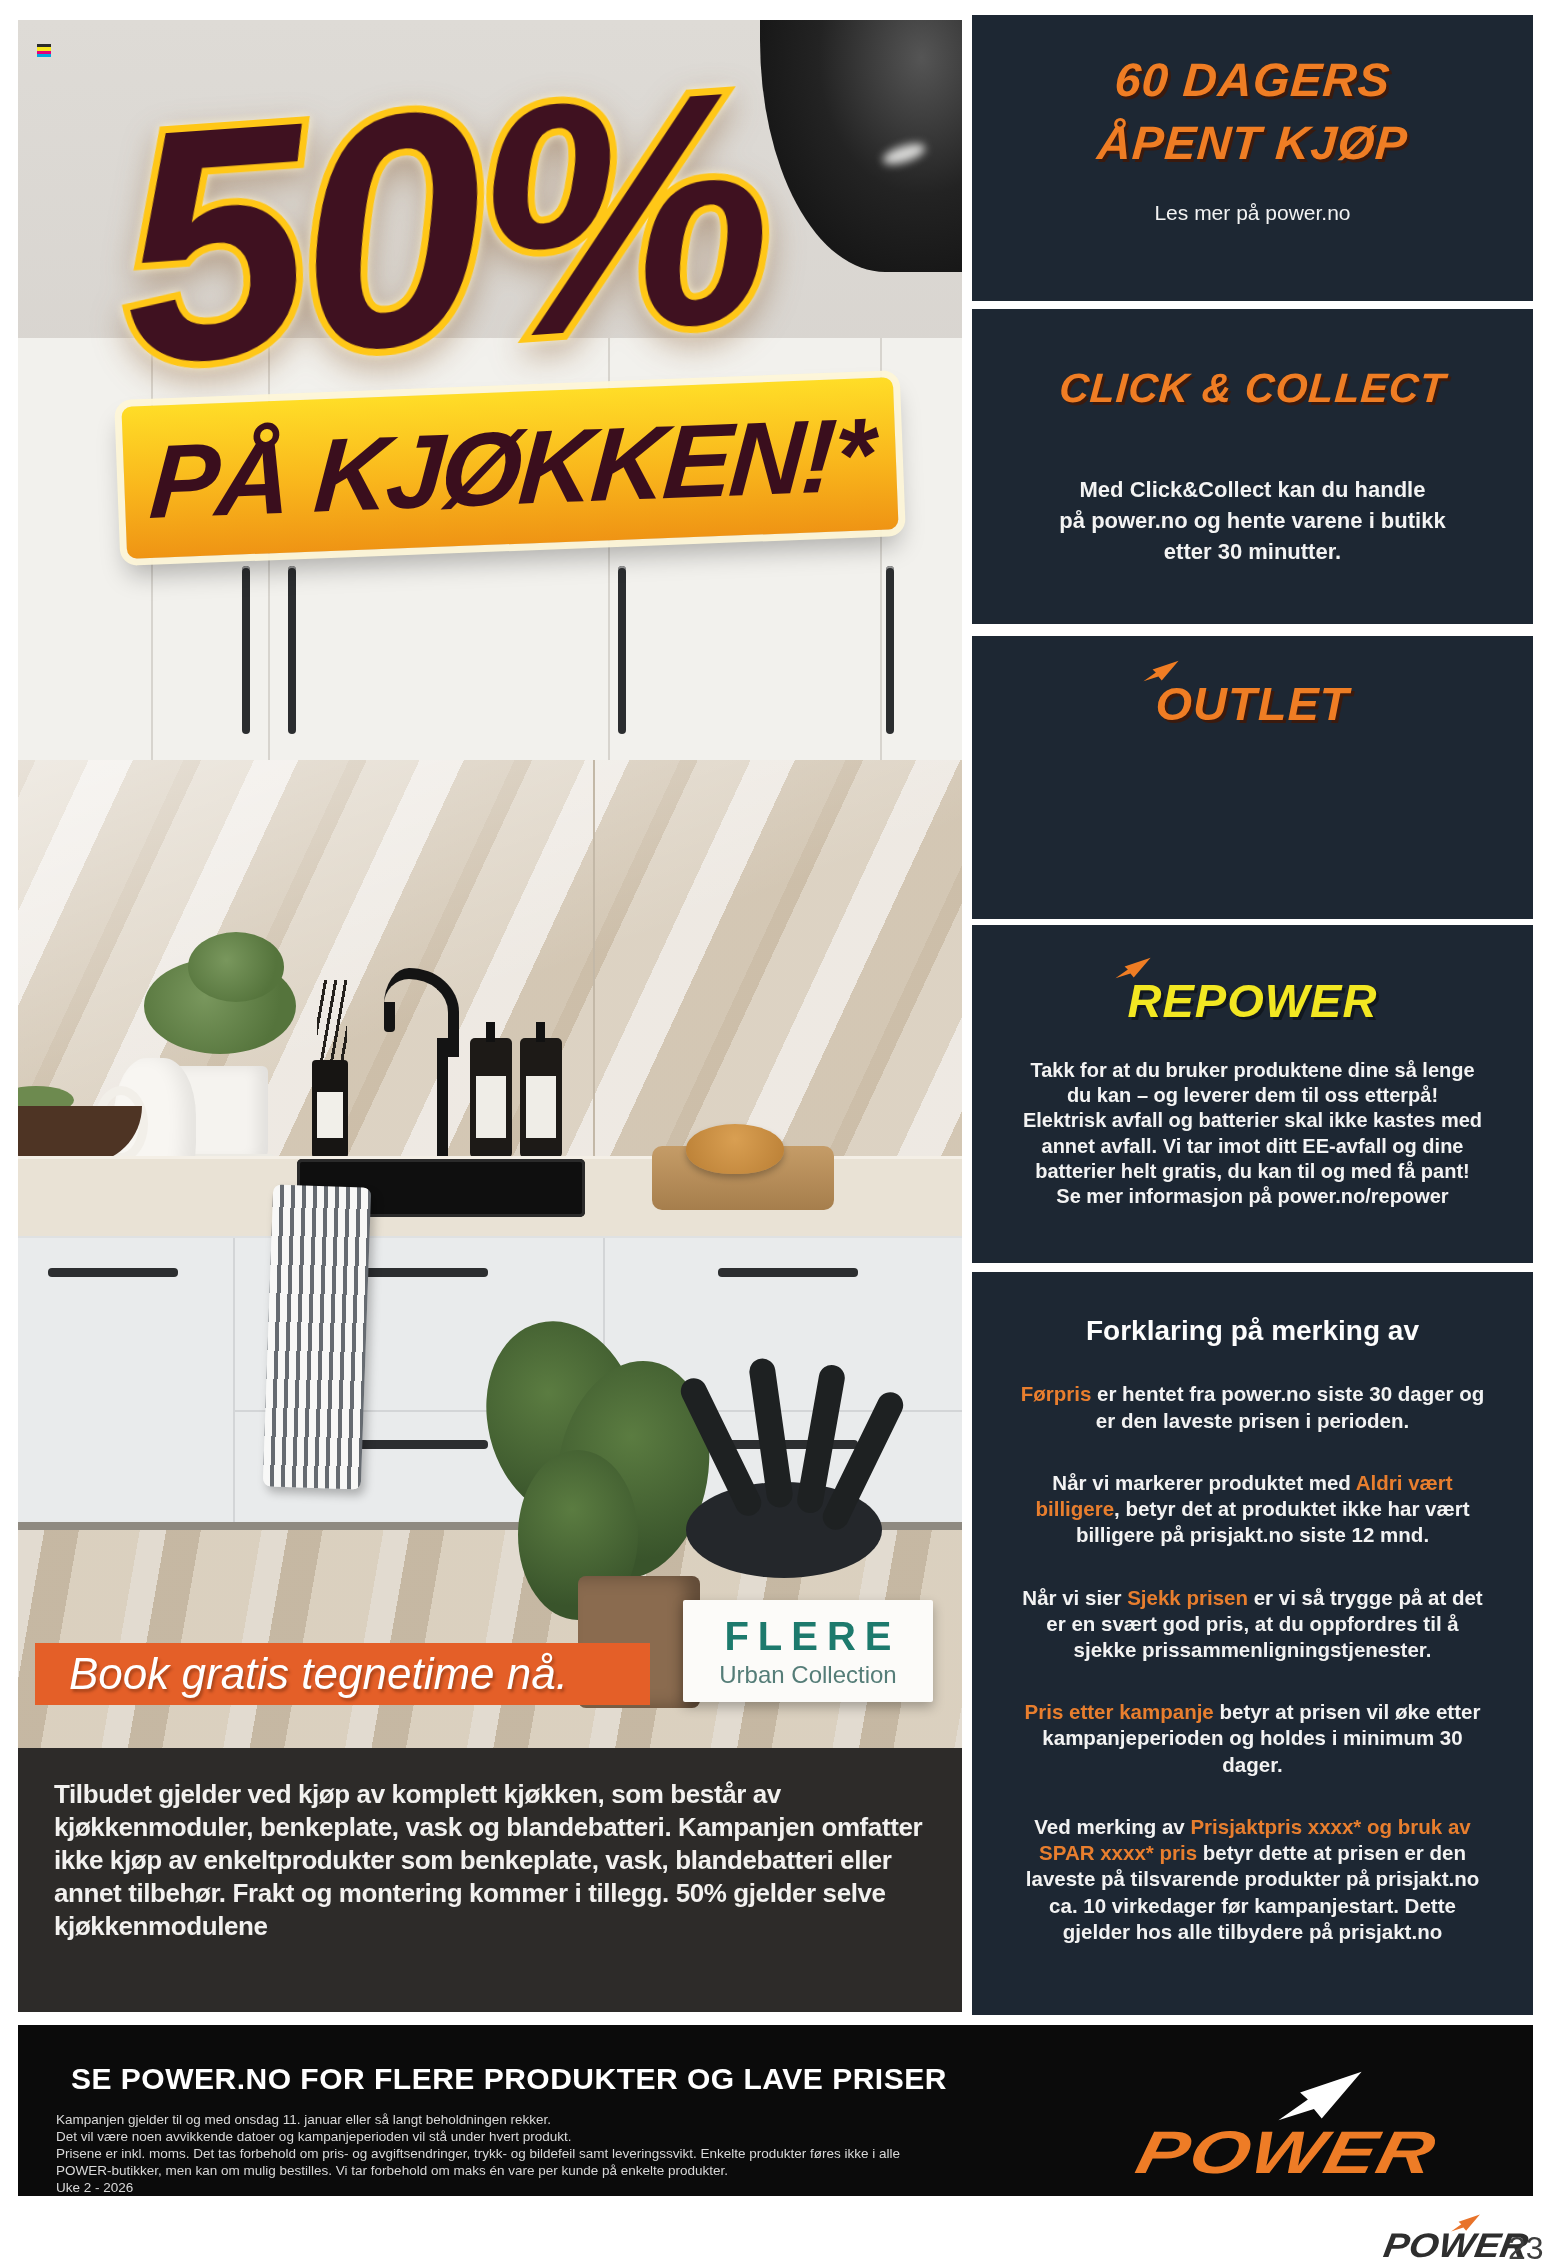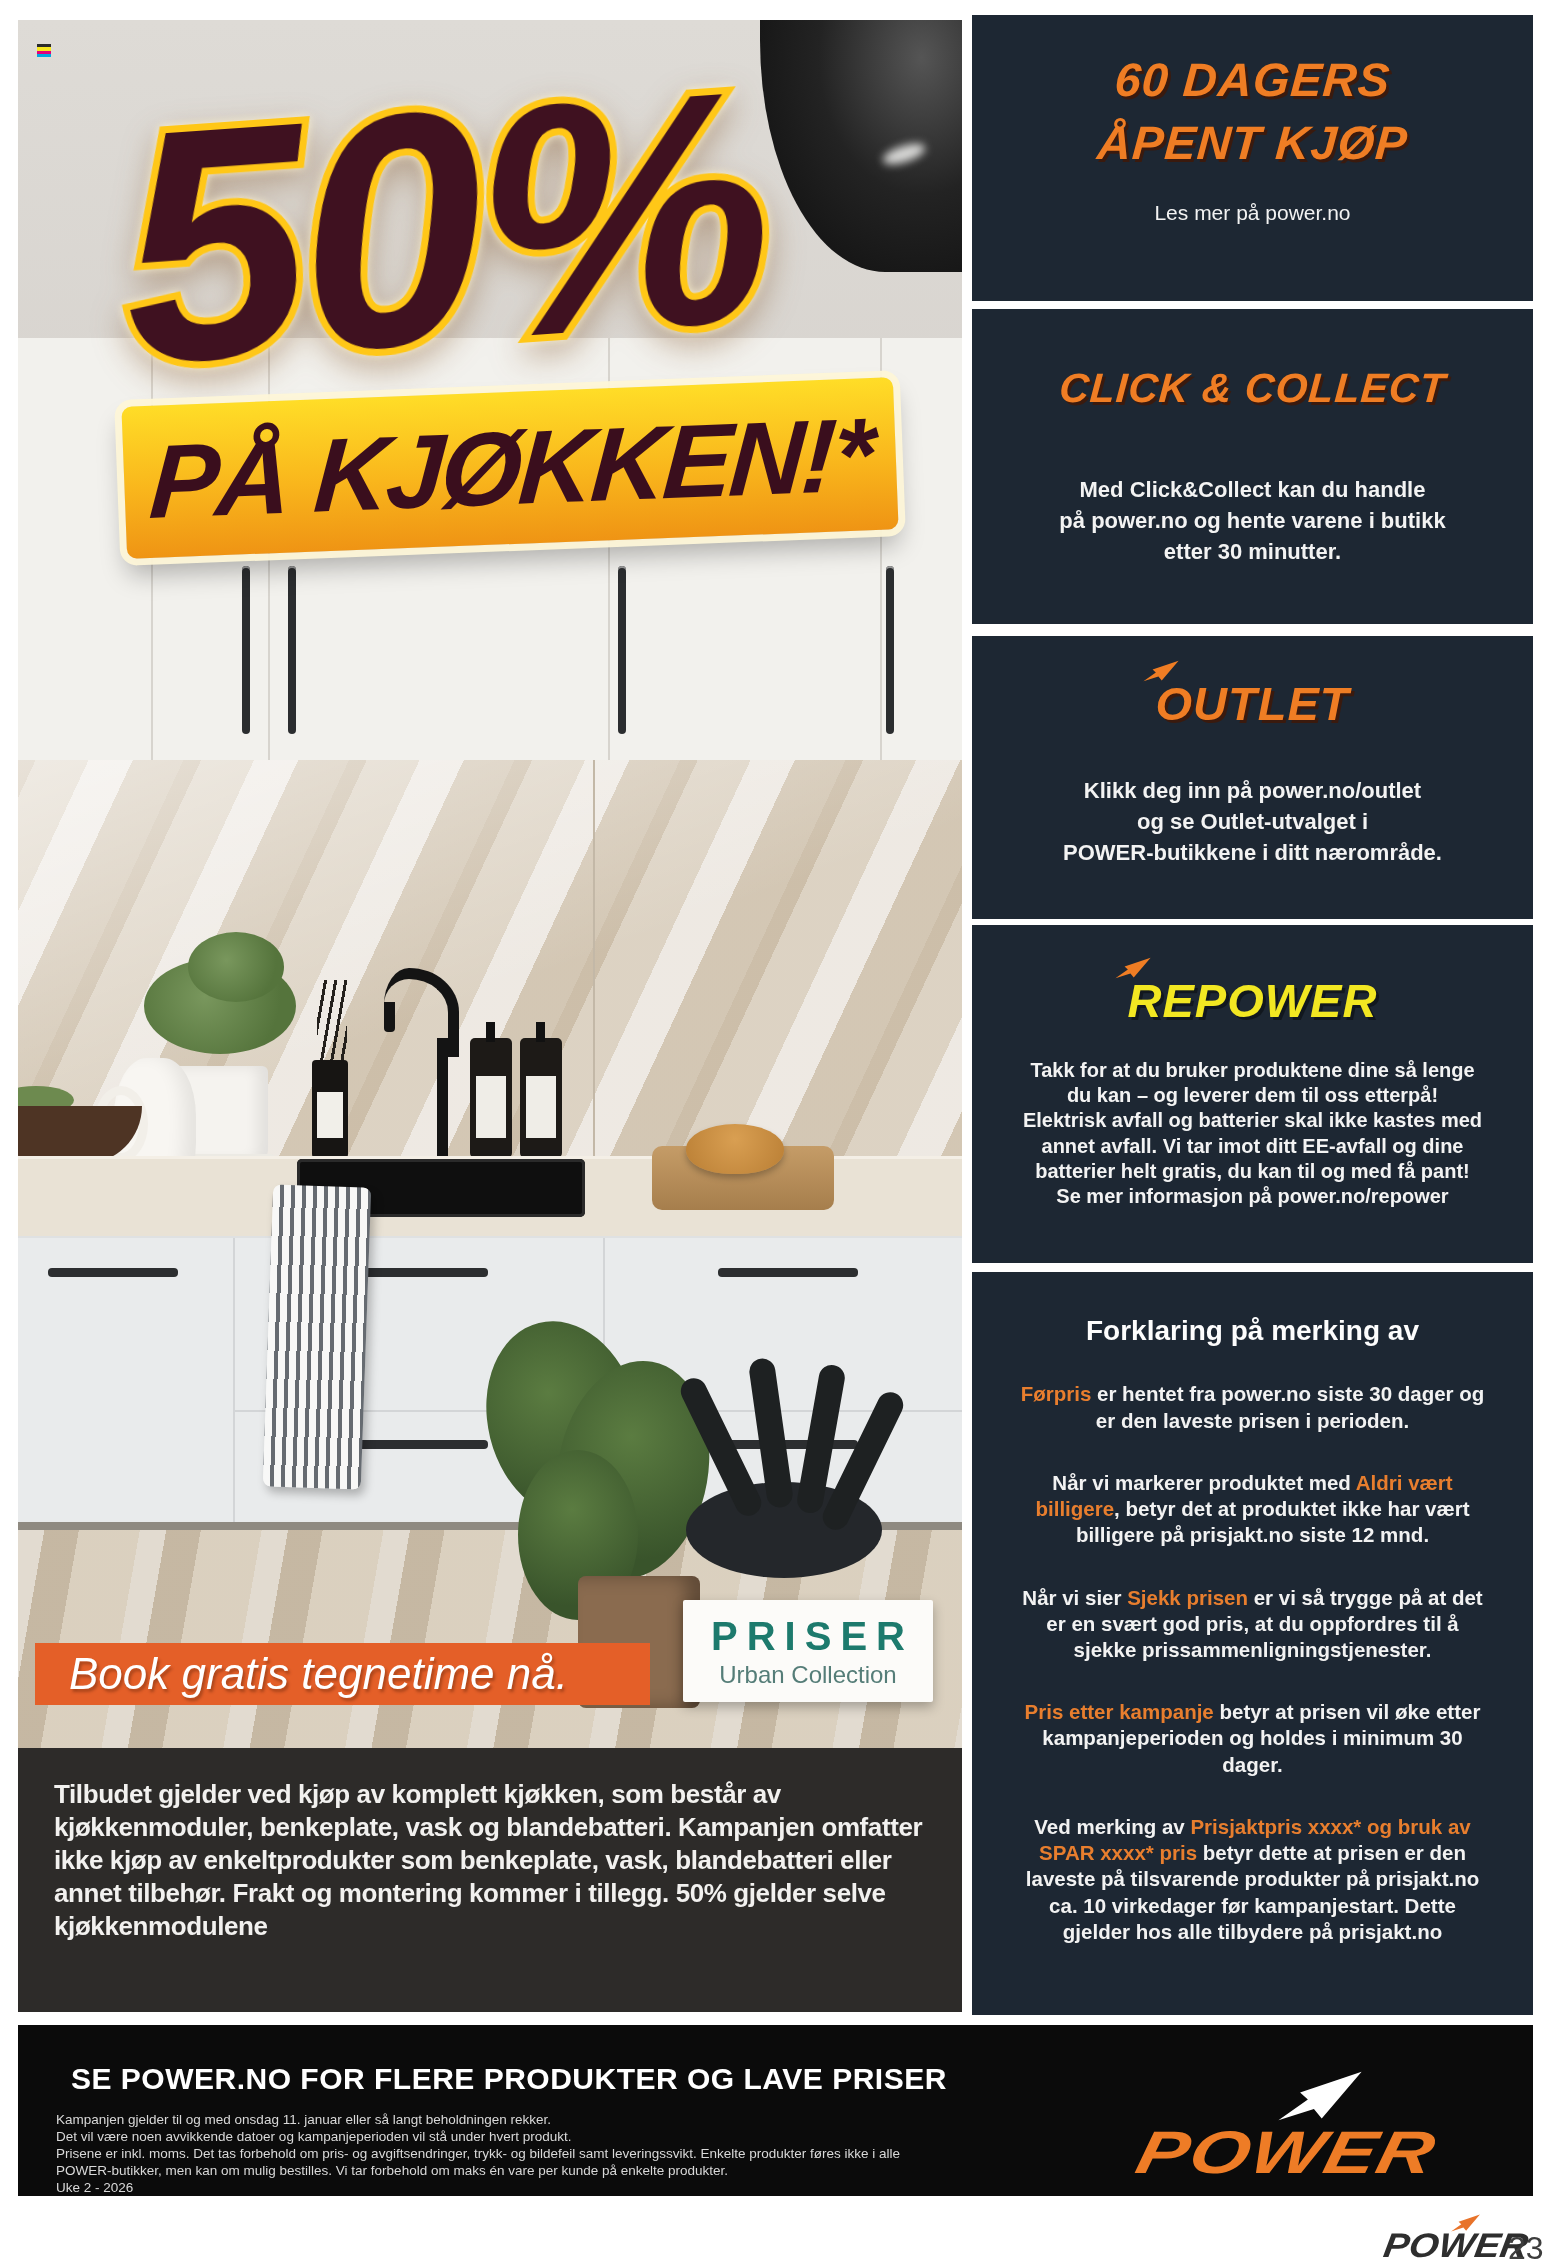--- a/index.html
+++ b/index.html
@@ -204,21 +204,21 @@
     <div class="abs pot2"></div>
 
     <div class="abs discount">50%</div>
     <div class="abs headline-banner">
       <span>PÅ KJØKKEN!*</span>
     </div>
     <div class="abs cta-banner">
       <span>Book gratis tegnetime nå.</span>
     </div>
     <div class="abs norema">
-      <div class="norema-name">PRISER</div>
+      <div class="norema-name">FLERE</div>
       <div class="norema-sub">Urban Collection</div>
     </div>
     <div class="abs regmark">
       <i style="background:#2b2b2b;"></i>
         <i style="background:#f6e71f;"></i>
         <i style="background:#e2007a;"></i>
         <i style="background:#00a7e1;"></i>
     </div>
   </div>
 
@@ -235,21 +235,20 @@
 
   <div class="abs ibox" style="top:636px;height:283px;padding-top:40px;">
     <div class="t-rel">
       <span class="arrow-ico">
         <svg width="38" height="22" viewBox="0 0 100 60">
             <path d="M2 58 L36 34 L27 26 L98 2 L52 56 L43 45 Z" fill="#ef7d24"></path>
           </svg>
       </span>
       <span class="ibox-title" style="font-size:47px;">OUTLET</span>
     </div>
-    <div class="ibox-body" style="margin-top:44px;font-size:22px;line-height:1.42;">Klikk deg inn på power.no/outlet<br>og se Outlet-utvalget i<br>POWER-butikkene i ditt nærområde.</div>
   </div>
 
   <div class="abs ibox" style="top:925px;height:338px;padding-top:48px;">
     <div class="t-rel">
       <span class="arrow-ico">
         <svg width="38" height="22" viewBox="0 0 100 60">
             <path d="M2 58 L36 34 L27 26 L98 2 L52 56 L43 45 Z" fill="#ef7d24"></path>
           </svg>
       </span>
       <span class="ibox-title yellow" style="font-size:47px;">REPOWER</span>

